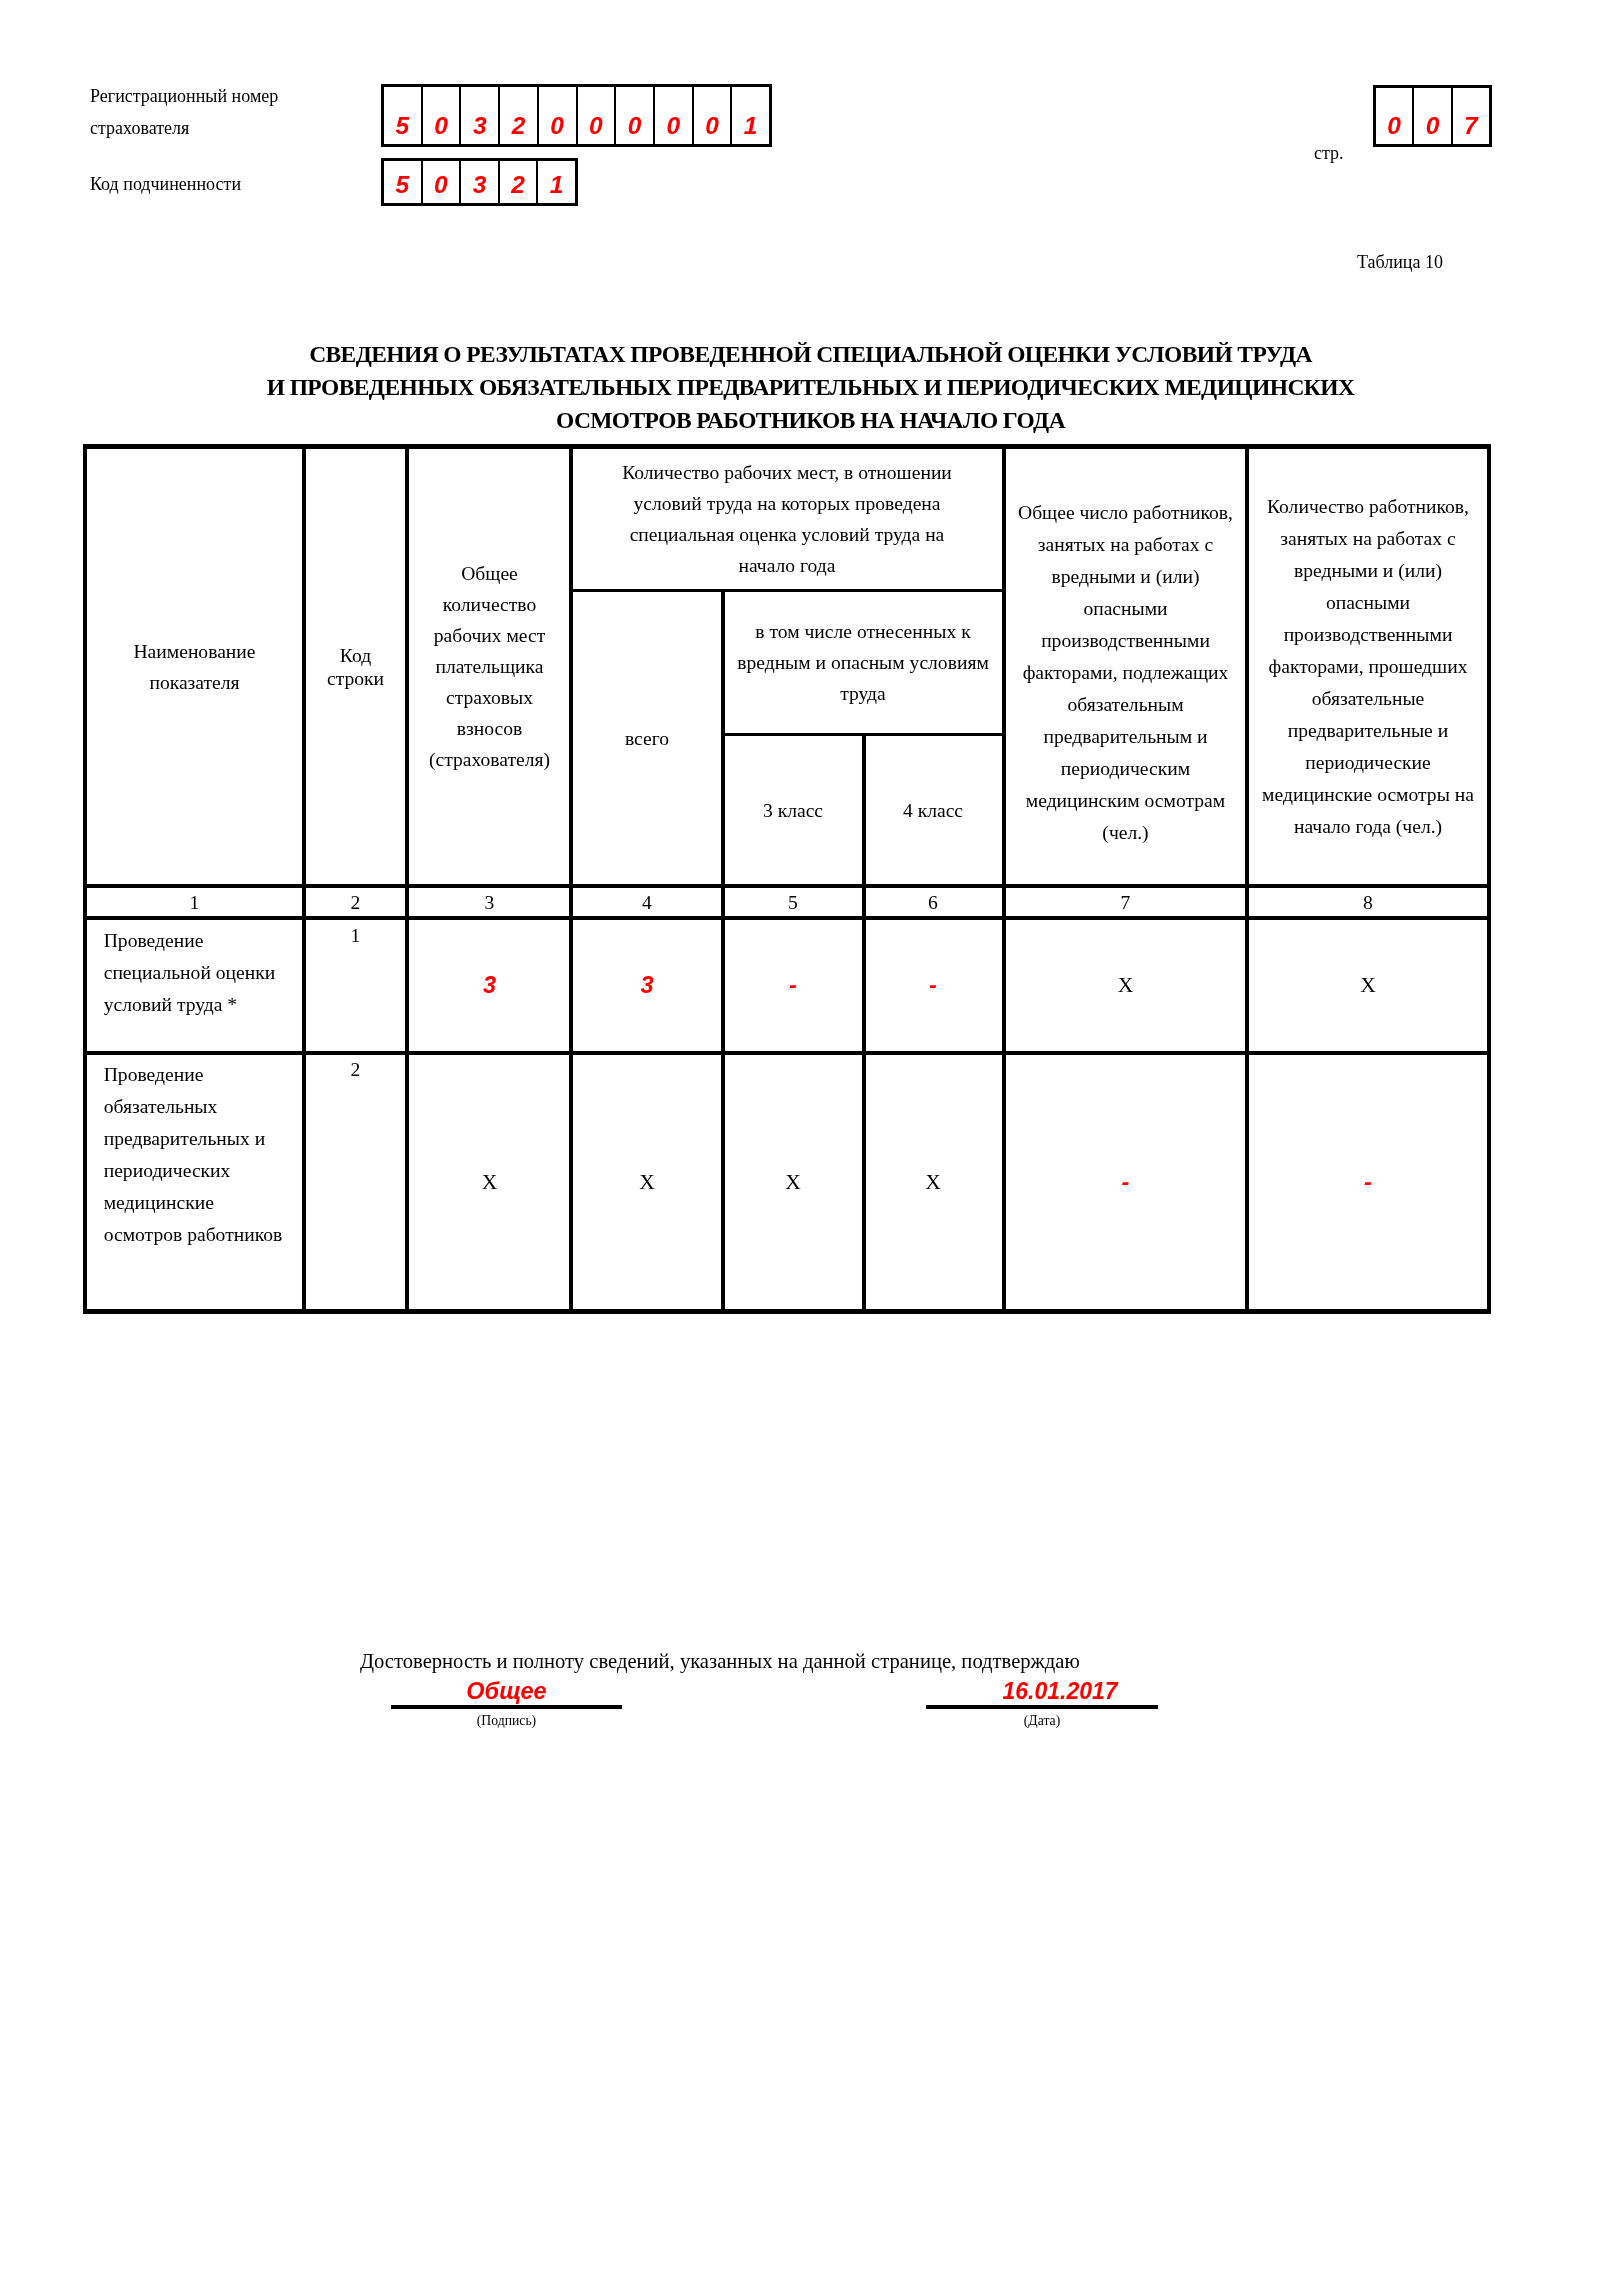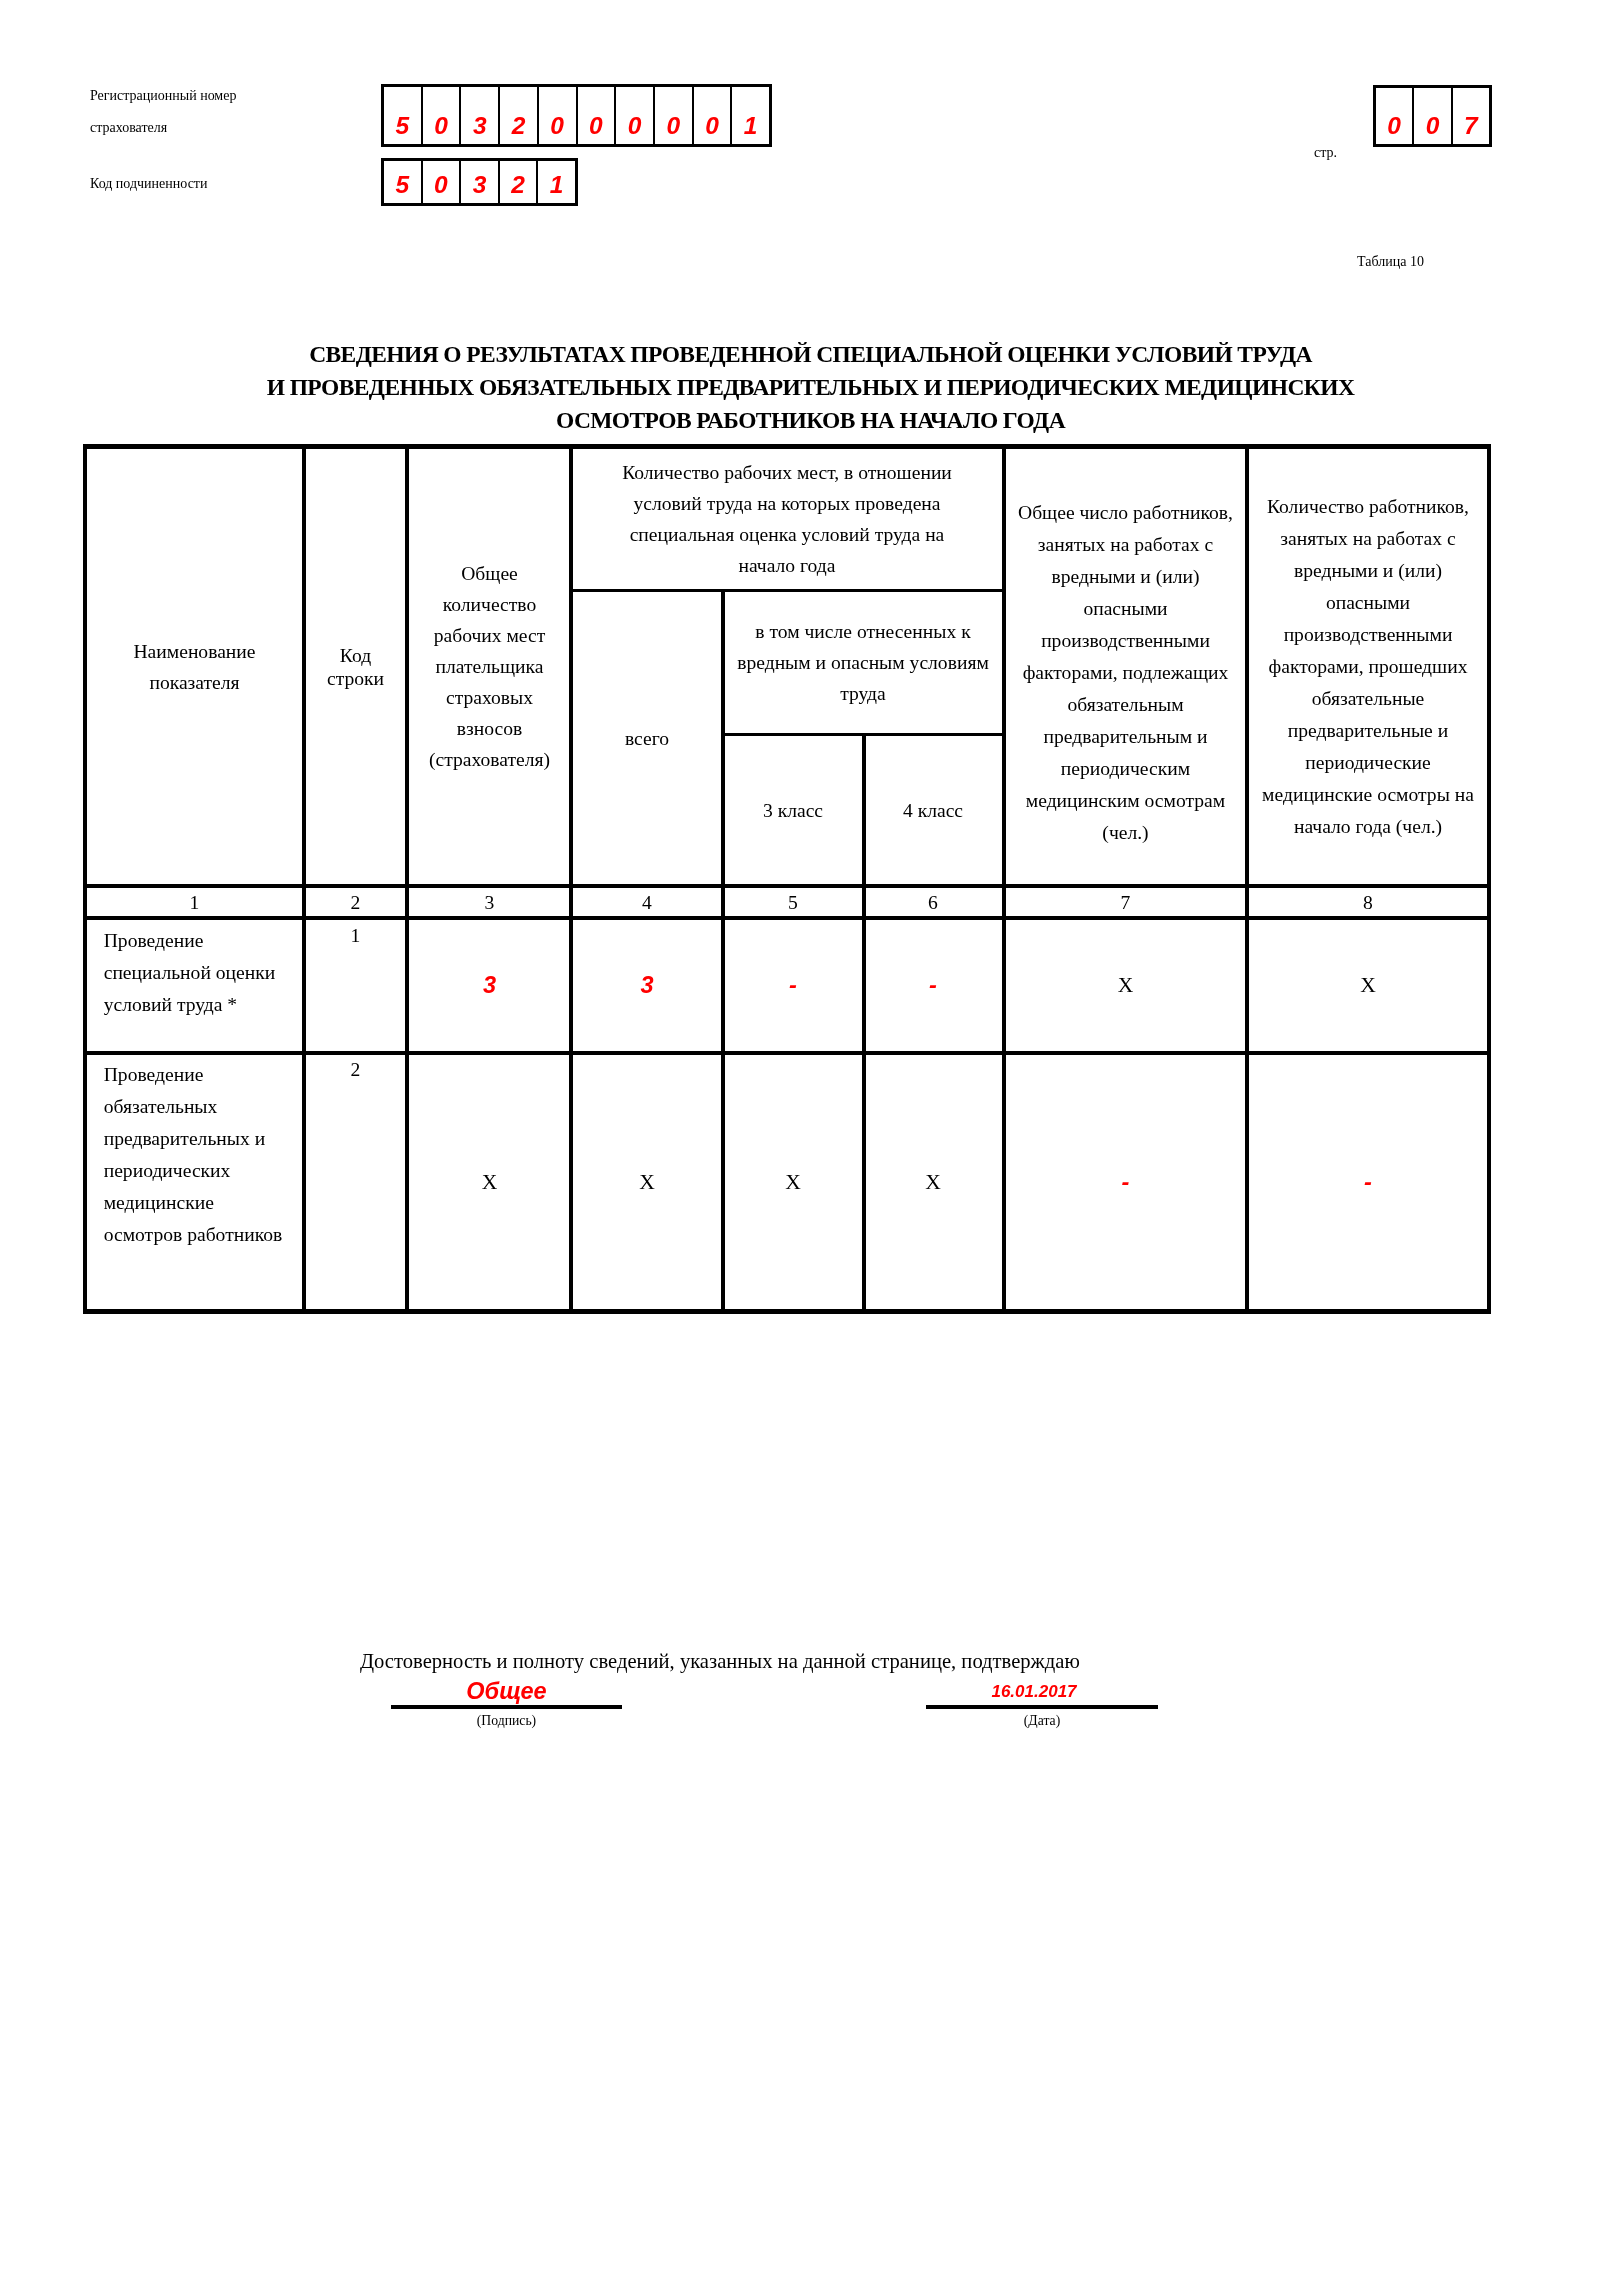--- a/index.html
+++ b/index.html
@@ -1,19 +1,19 @@
 <!DOCTYPE html>
 <html><head>
 <meta charset="utf-8">
 <style>
   html, body { margin:0; padding:0; background:#fff; }
   body { width:1621px; height:2293px; position:relative; overflow:hidden;
          font-family:"Liberation Serif", serif; color:#000; }
   .abs { position:absolute; }
-  .lbl { font-size:14px; line-height:32px; }
+  .lbl { font-size:18px; line-height:32px; }
   .cells { position:absolute; display:flex; border:3.9px solid #000; box-sizing:border-box; }
   .cells .c { flex:1; border-right:2.9px solid #000; display:flex; align-items:flex-end; justify-content:center;
               font-family:"Liberation Sans", sans-serif; font-weight:bold; font-style:italic; color:#ff0000;
               font-size:24.5px; padding-bottom:3.9px; box-sizing:border-box; }
   .cells .c:last-child { border-right:none; }
   .title { position:absolute; left:0; width:1621px; text-align:center; font-weight:bold;
            font-size:23.5px; line-height:33px; letter-spacing:-0.6px; top:314px;margin-top:24px; }
   .line { position:absolute; background:#000; }
   .hl { height:3.9px; }
   .vl { width:3.9px; }
@@ -128,16 +128,16 @@
   <div class="cell red" style="left:1006px; top:1055px; width:239px; height:255px;">-</div>
   <div class="cell red" style="left:1249px; top:1055px; width:238px; height:255px;">-</div>
 </div>
 
 <div class="abs" style="left:360px; top:1649px; font-size:20.6px; line-height:25.5px; white-space:nowrap;">Достоверность и полноту сведений, указанных на данной странице, подтверждаю</div>
 
 <div class="abs red" style="left:391px; top:1678px; width:231px; text-align:center; font-size:23.5px; line-height:27.4px;">Общее</div>
 <div class="line" style="left:391px; top:1705px; width:231px; height:3.9px;"></div>
 <div class="abs" style="left:391px; top:1712px; width:231px; text-align:center; font-size:13.7px; line-height:17.6px;">(Подпись)</div>
 
-<div class="abs red" style="left:918px; top:1678px; width:232px; text-align:center; font-size:17px; line-height:27.4px;">16.01.2017</div>
+<div class="abs red" style="left:944px; top:1678px; width:232px; text-align:center; font-size:23px; line-height:27.4px;">16.01.2017</div>
 <div class="line" style="left:926px; top:1705px; width:232px; height:3.9px;"></div>
 <div class="abs" style="left:926px; top:1712px; width:232px; text-align:center; font-size:13.7px; line-height:17.6px;">(Дата)</div>
 
 
 </body></html>

